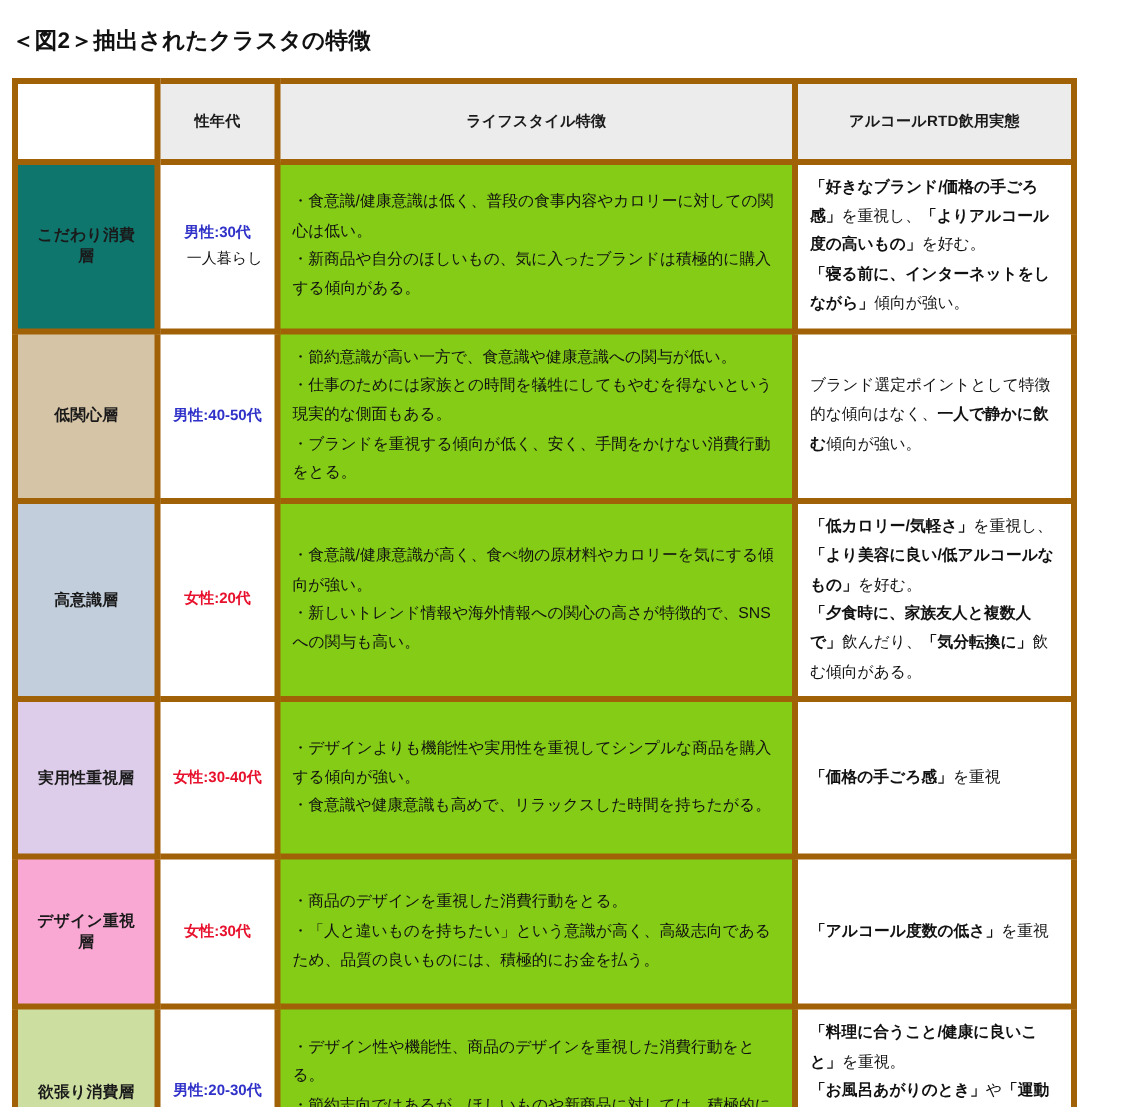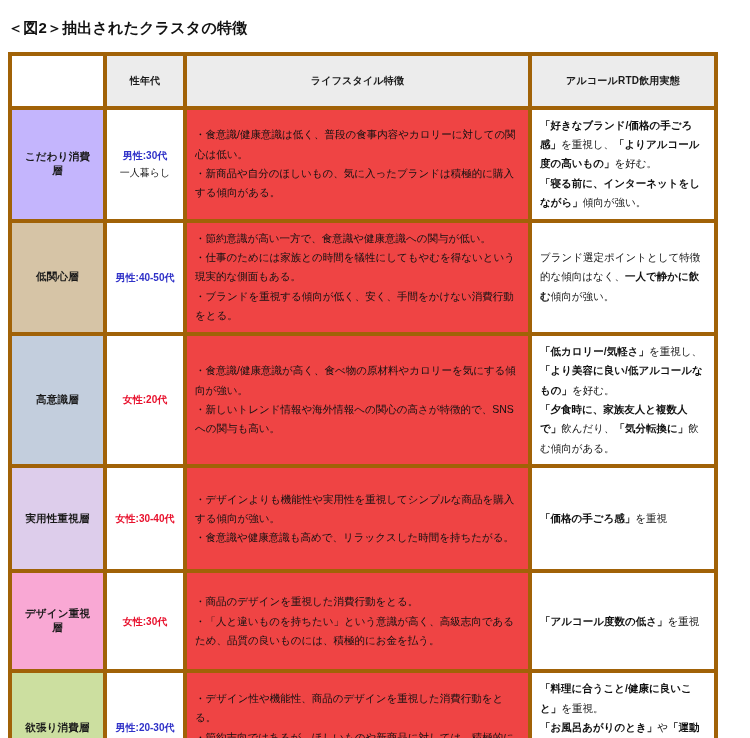--- a/index.html
+++ b/index.html
@@ -75,26 +75,27 @@
     line-height: 1.7;
     background: #ffffff;
   }
   td.gender-cell .age {
     display: block;
   }
   td.gender-cell .house {
     display: block;
     color: #111;
     font-weight: normal;
+    text-align: right;
   }
   td.life-cell {
     font-size: 10.5px;
     line-height: 1.85;
     text-align: left;
-    background: #ef4444;
+    background: #84cc16;
     color: #111;
     padding-left: 10px;
   }
   td.life-cell p {
     margin: 0;
     text-indent: 0;
   }
   td.rtd-cell {
     font-size: 10.5px;
     line-height: 1.85;
@@ -134,21 +135,21 @@
     <thead>
       <tr>
         <th class="blank-head"></th>
         <th>性年代</th>
         <th>ライフスタイル特徴</th>
         <th>アルコールRTD飲用実態</th>
       </tr>
     </thead>
     <tbody id="table-body">
         <tr class="r0">
-          <td class="label-cell" style="background: #c4b5fd;">こだわり消費層</td>
+          <td class="label-cell" style="background: #0f766e;">こだわり消費層</td>
           <td class="gender-cell">
             <span class="age" style="color: rgb(47, 49, 200);">男性:30代</span>
             <span class="house">一人暮らし</span>
           </td>
           <td class="life-cell">
             <p>・食意識/健康意識は低く、普段の食事内容やカロリーに対しての関心は低い。</p>
             <p>・新商品や自分のほしいもの、気に入ったブランドは積極的に購入する傾向がある。</p>
           </td>
           <td class="rtd-cell">
             <p><b>「好きなブランド/価格の手ごろ感」</b><span>を重視し、</span><b>「よりアルコール度の高いもの」</b><span>を好む。</span></p>

